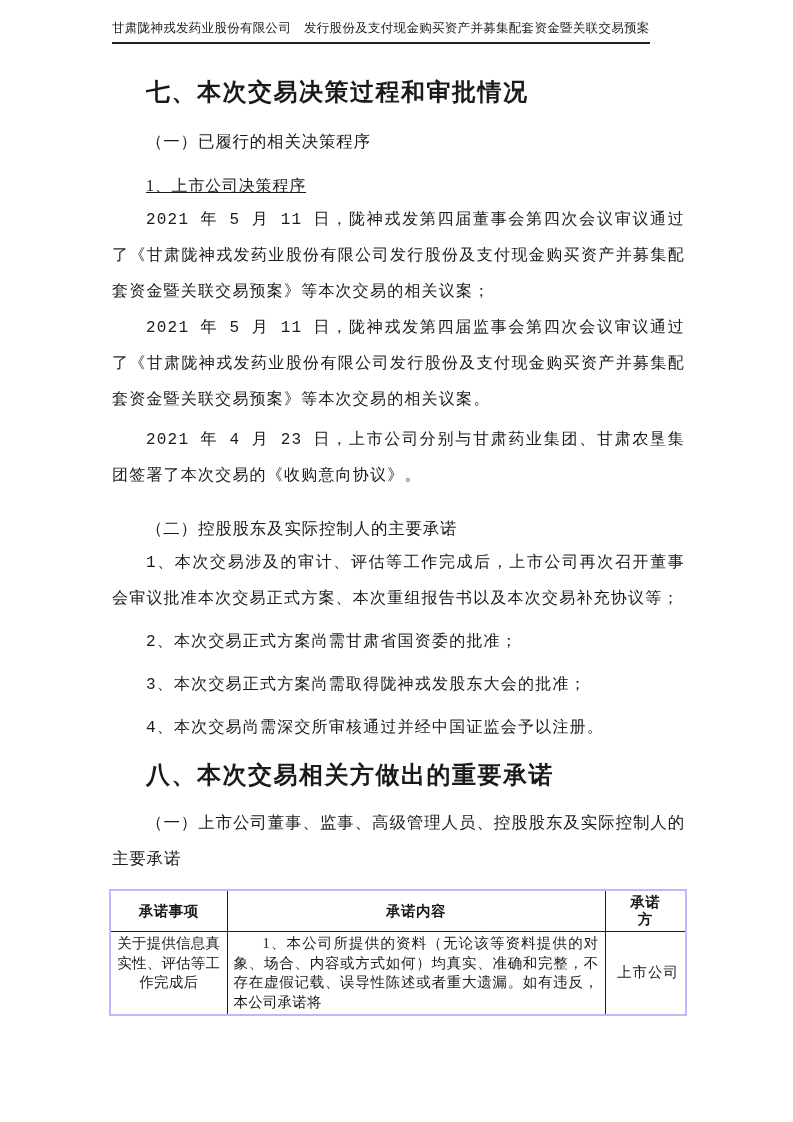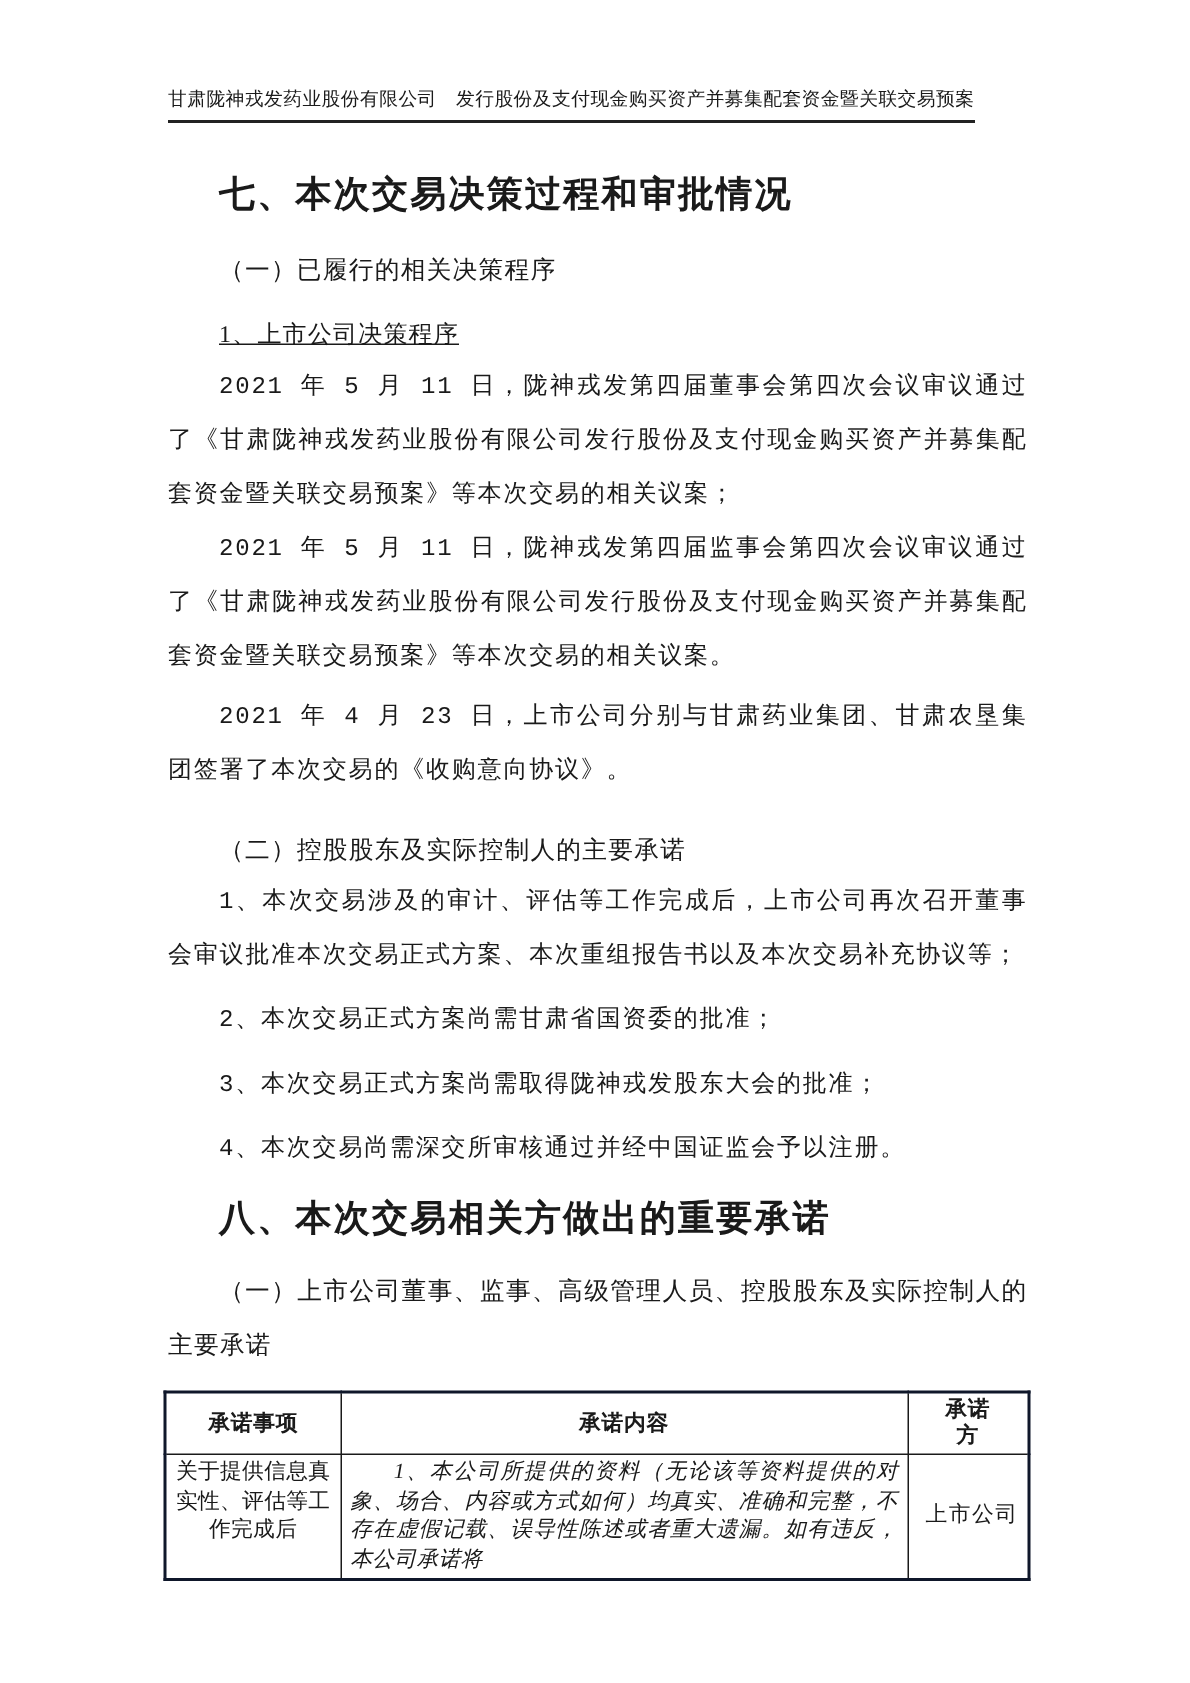--- a/index.html
+++ b/index.html
@@ -2,21 +2,21 @@
 <html><head>
 <meta charset="utf-8">
 <style>
   html, body { margin: 0; padding: 0; background: #ffffff; }
   .page {
     position: relative;
     width: 793px;
     height: 1122px;
     box-sizing: border-box;
     background: #ffffff;
-    padding: 57px 108px 0 112px;
+    padding: 18px 108px 0 112px;
     font-family: "Liberation Serif", "DejaVu Serif", serif;
     color: #1a1a1a;
     overflow: hidden;
   }
   .doc-header { line-height: 17px; }
   .doc-header .hdr-text {
     display: inline-block;
     font-size: 12.5px;
     letter-spacing: 0.3px;
     padding-bottom: 5px;
@@ -67,21 +67,21 @@
     text-indent: 34px;
     text-align: justify;
     word-break: break-all;
   }
   table.commitments-table {
     border-collapse: collapse;
     table-layout: fixed;
     width: 576px;
     margin-top: 12px;
     margin-left: -3px;
-    border: 2px solid #0f172a;
+    border: 2px solid #c4b5fd;
   }
   .commitments-table th, .commitments-table td {
     border: 1.6px solid #1a1a1a;
     box-sizing: border-box;
   }
   .commitments-table th {
     font-size: 14.5px;
     line-height: 17px;
     font-weight: bold;
     text-align: center;
@@ -90,21 +90,21 @@
     letter-spacing: 0.5px;
     height: 36px;
   }
   .commitments-table td {
     font-size: 14.5px;
     line-height: 19.5px;
     padding: 2px 6px;
     letter-spacing: 0.2px;
   }
   td.cell-item { text-align: center; vertical-align: top; }
-  td.cell-content { text-align: justify; text-indent: 2em; word-break: break-all; vertical-align: top; font-style: italic; }
+  td.cell-content { text-align: justify; text-indent: 2em; word-break: break-all; vertical-align: top; }
   td.cell-party { text-align: right; vertical-align: middle; letter-spacing: 1px; }
   .wrap-narrow { display: inline-block; width: 2.2em; text-align: center; }
 </style>
 </head>
 <body>
 
 <div class="page">
 
   <div class="doc-header">
     <span class="hdr-text">甘肃陇神戎发药业股份有限公司　发行股份及支付现金购买资产并募集配套资金暨关联交易预案</span>

